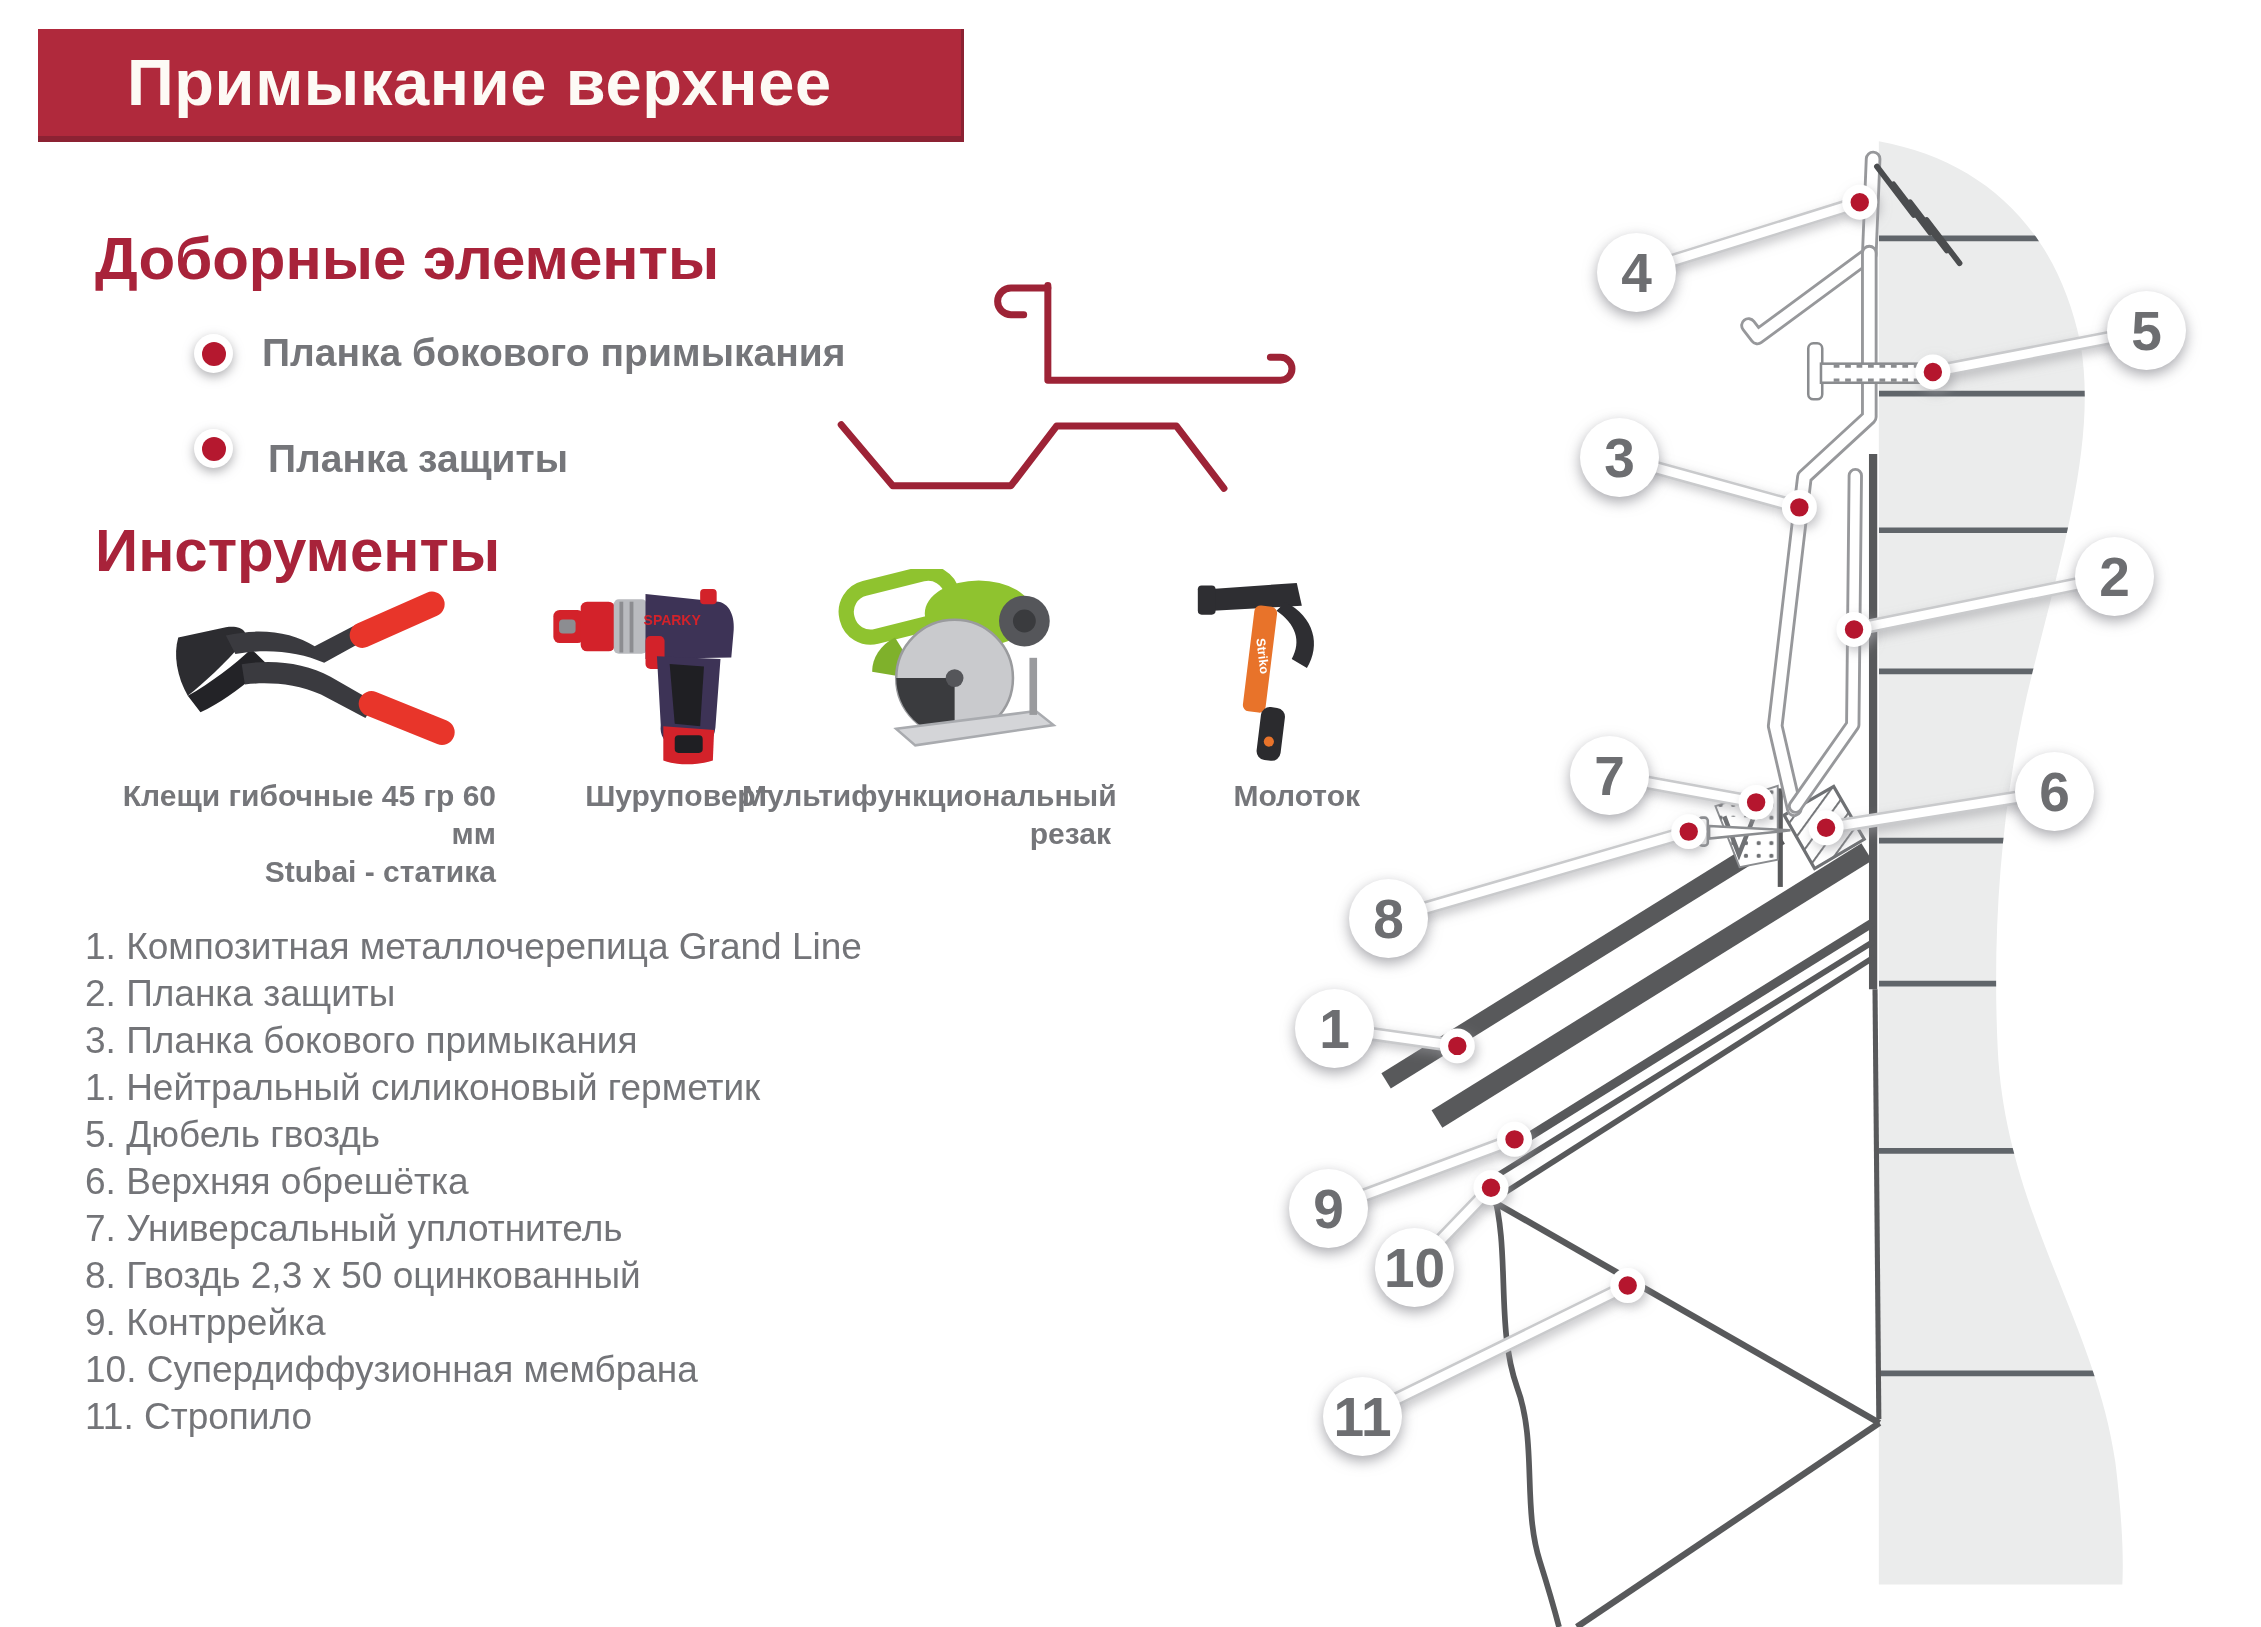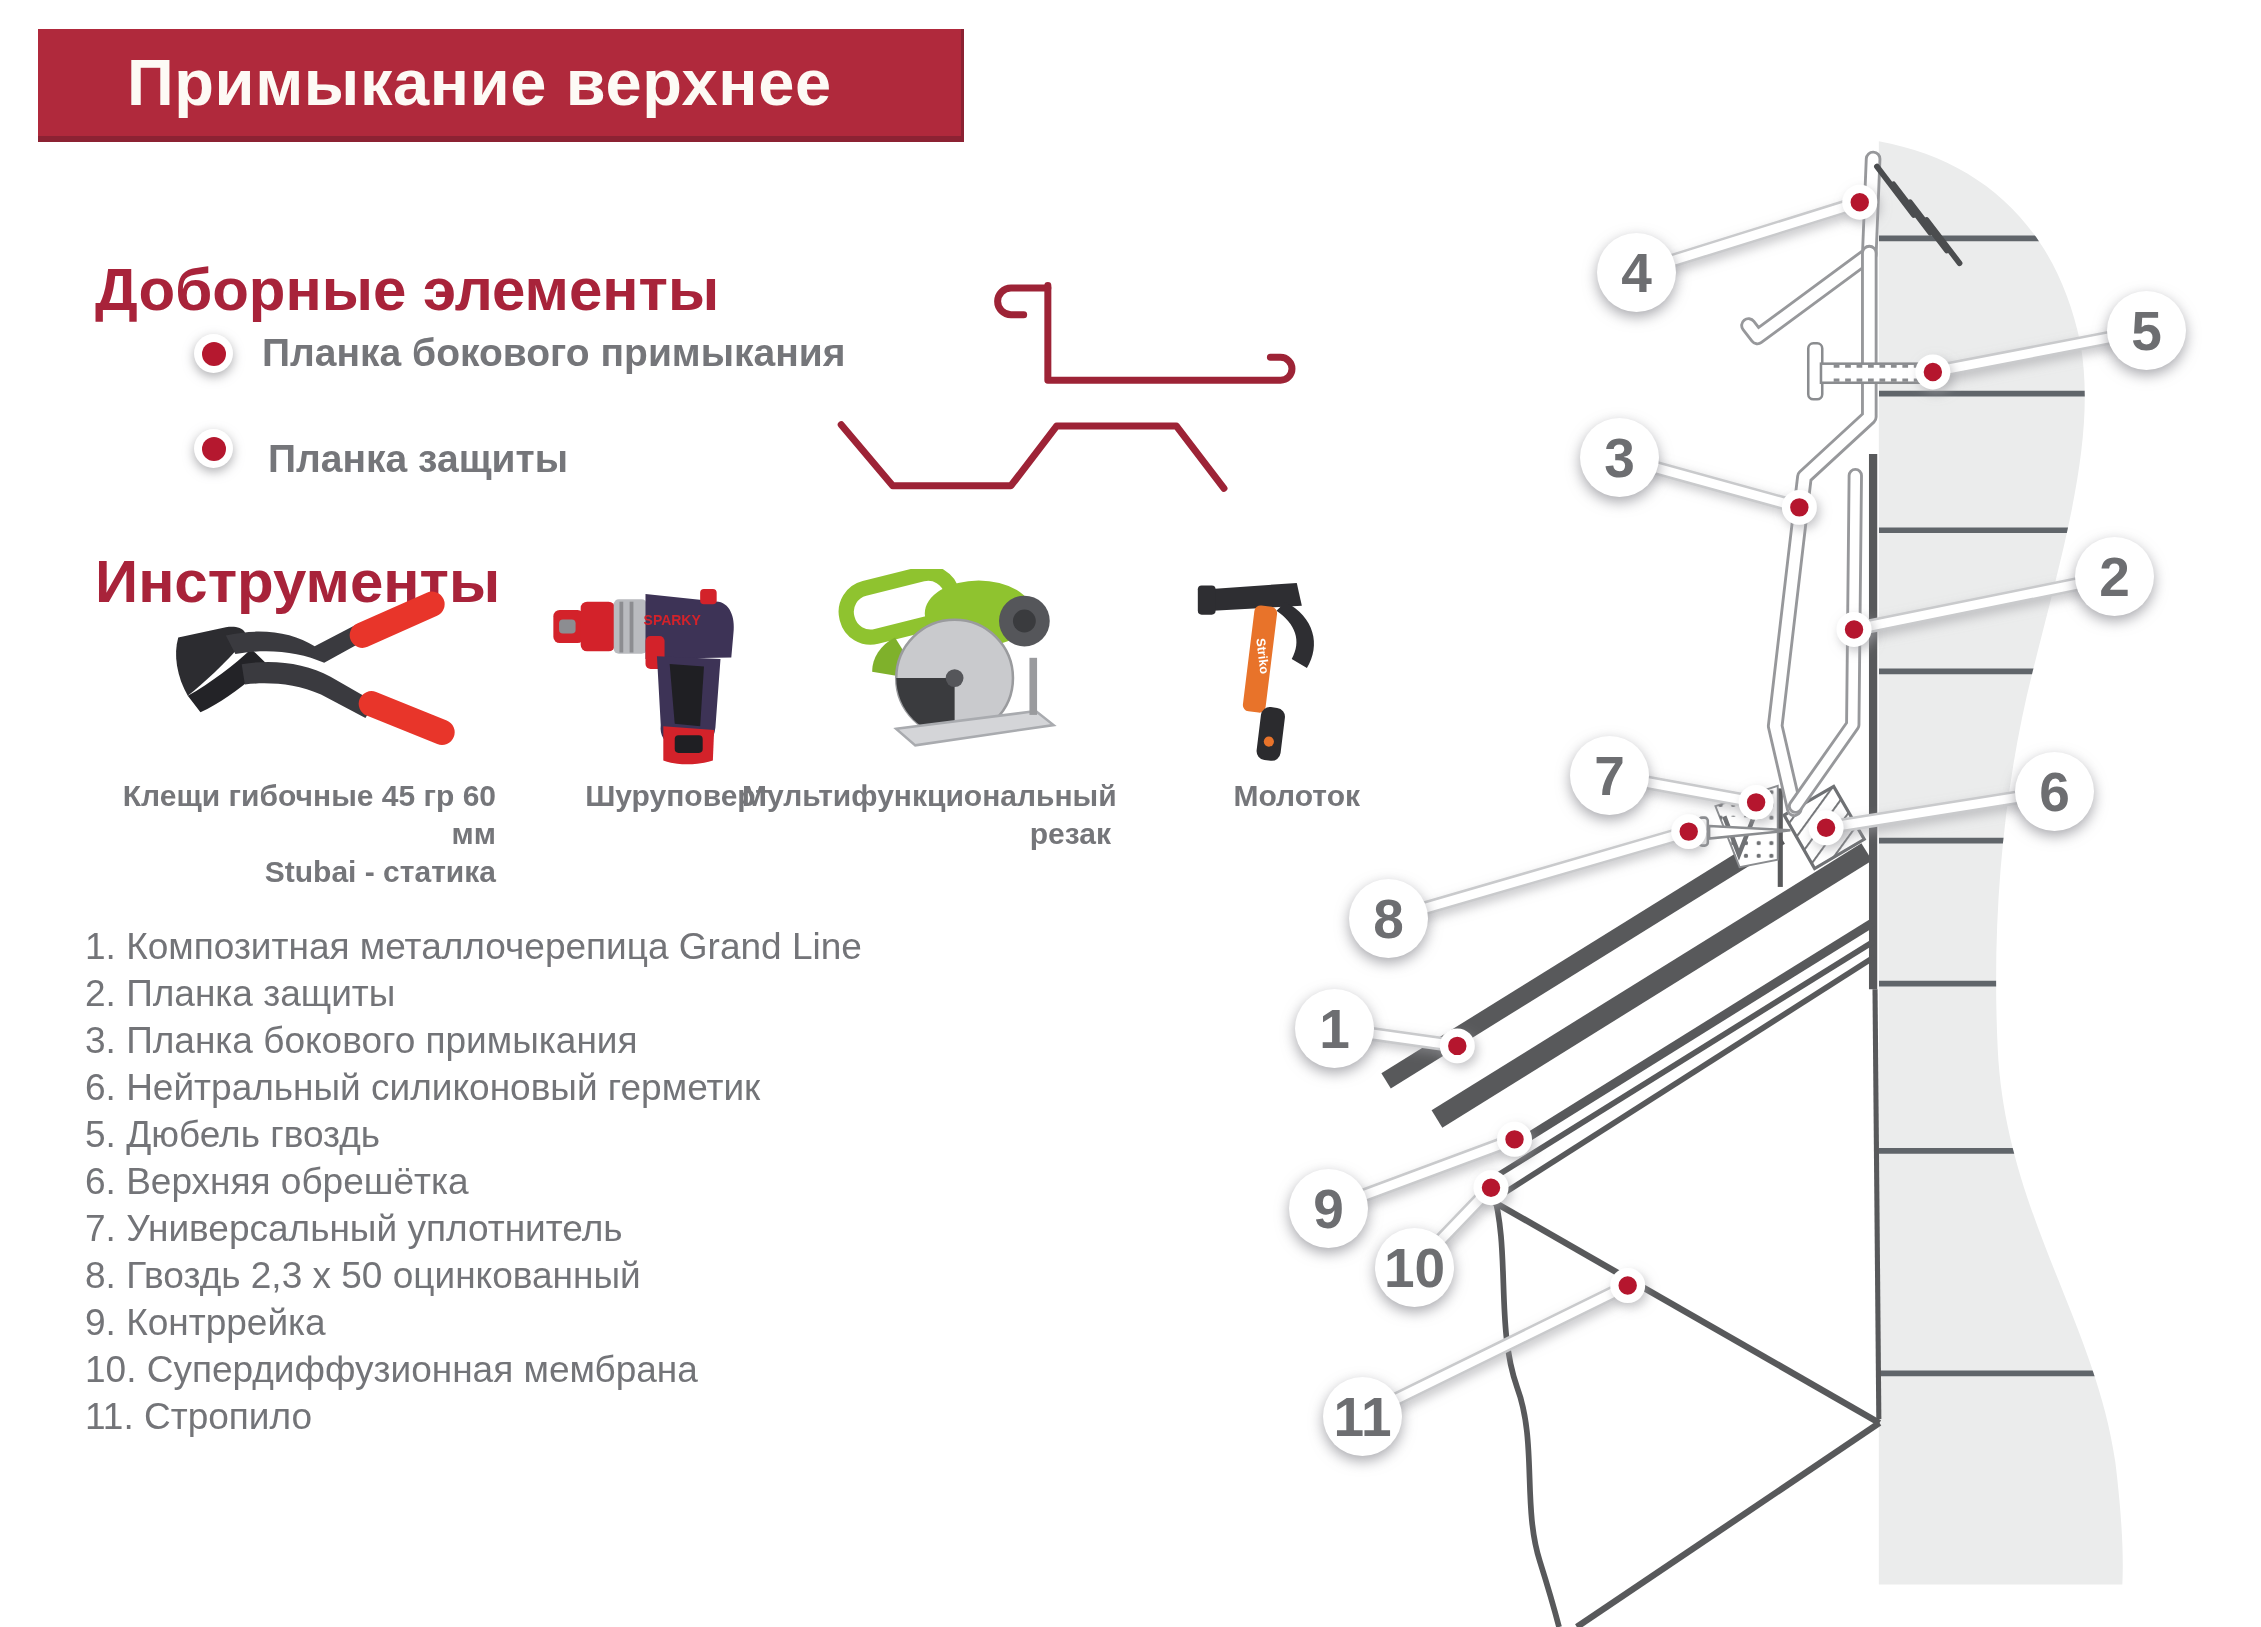--- a/index.html
+++ b/index.html
@@ -1,21 +1,21 @@
 <!DOCTYPE html>
 <html style="font-size:10.2px"><head>
 <meta charset="utf-8">
 <style>
   html,body{margin:0;padding:0;background:#fff;}
   body{width:2261px;height:1627px;overflow:hidden;font-family:"Liberation Sans",sans-serif;}
   .canvas{position:absolute;left:0;top:0;width:2261px;height:1627px;background:#fff;}
   .banner{position:absolute;left:38px;top:29px;width:923px;height:107px;background:#b0293c;
           border-bottom:6.4px solid #8c2233;border-right:3.8px solid #8c2233;display:flex;align-items:center;}
   .banner h1{margin:0 0 0 89px;font-size:65px;font-weight:bold;color:#fdfaf5;letter-spacing:0.6px;}
-  .h2{position:absolute;font-size:60px;font-weight:bold;color:#a8233a;white-space:nowrap;margin-top:31px;}
+  .h2{position:absolute;font-size:60px;font-weight:bold;color:#a8233a;white-space:nowrap;}
   #h2-additional{left:95px;top:224px;}
   #h2-tools{left:95px;top:516px;}
   .bullet-disc{position:absolute;width:39px;height:39px;border-radius:50%;background:#fff;
                box-shadow:0 3.8px 10.2px rgba(130,130,135,.65);display:flex;align-items:center;justify-content:center;}
   .bullet-disc .inner{width:24px;height:24px;border-radius:50%;background:#b5182f;}
   .bullet-label{position:absolute;font-size:39px;font-weight:bold;color:#75767a;white-space:nowrap;}
   .tool-caption{position:absolute;font-size:30px;line-height:38px;font-weight:bold;color:#75767a;
                 text-align:right;white-space:pre-line;}
   .legend{position:absolute;left:85px;top:923px;font-size:37px;line-height:47px;font-weight:normal;color:#737478;}
   .legend div{white-space:nowrap;}
@@ -50,21 +50,21 @@
 Stubai - статика</div>
   <div class="tool-caption" style="left:516px;top:777px;width:254px;">Шуруповерт</div>
   <div class="tool-caption" style="left:742px;top:777px;width:369px;">Мультифункциональный
 резак</div>
   <div class="tool-caption" style="left:1169px;top:777px;width:191px;">Молоток</div>
 
   <div class="legend">
     <div>1. Композитная металлочерепица Grand Line</div>
     <div>2. Планка защиты</div>
     <div>3. Планка бокового примыкания</div>
-    <div>6. Нейтральный силиконовый герметик</div>
+    <div>1. Нейтральный силиконовый герметик</div>
     <div>5. Дюбель гвоздь</div>
     <div>6. Верхняя обрешётка</div>
     <div>7. Универсальный уплотнитель</div>
     <div>8. Гвоздь 2,3 х 50 оцинкованный</div>
     <div>9. Контррейка</div>
     <div>10. Супердиффузионная мембрана</div>
     <div>11. Стропило</div>
   </div>
 
   <svg class="tool-art" style="left:165px;top:588px;" width="293" height="184" viewBox="0 0 460 290">

